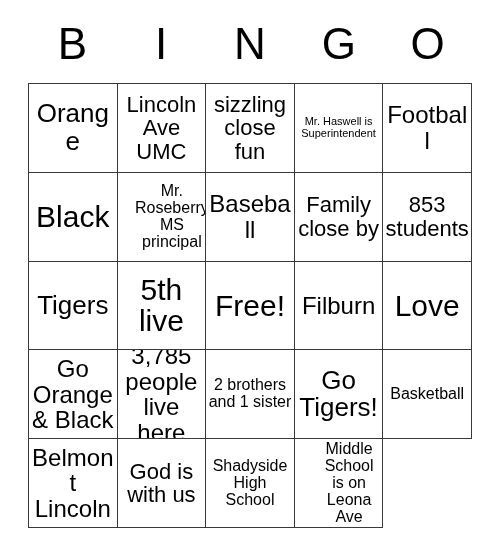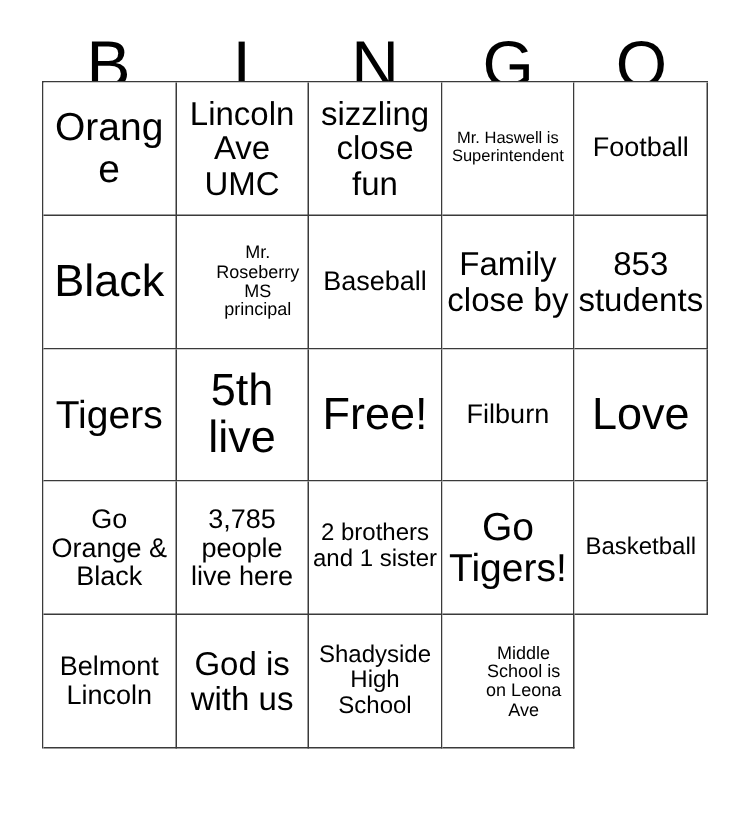--- a/index.html
+++ b/index.html
@@ -42,21 +42,21 @@
     line-height: 1;
     letter-spacing: 0;
     color: #000000;
     user-select: none;
   }
 
   
   #bingo-grid {
     position: absolute;
     left: 28px;
-    top: 54px;
+    top: 83px;
     width: 444px;
     height: 445px;
     border-top: 1px solid #3a3a3a;
     border-left: 1px solid #3a3a3a;
     box-sizing: border-box;
     display: grid;
     grid-template-columns: repeat(5, 1fr);
     grid-template-rows: repeat(5, 1fr);
     background: #ffffff;
   }
@@ -79,23 +79,23 @@
     width: 100%;
     line-height: 1.06;
     word-wrap: break-word;
     color: #000000;
   }
 
   
   .fs-xxl .cell-text { font-size: 30px; }
   .fs-xl  .cell-text { font-size: 26px; }
   .fs-lg  .cell-text { font-size: 22px; }
-  .fs-md  .cell-text { font-size: 18px; }
+  .fs-md  .cell-text { font-size: 24px; }
   .fs-sm  .cell-text { font-size: 16px; }
-  .fs-xs  .cell-text { font-size: 12px; margin-left: 21px; }
+  .fs-xs  .cell-text { font-size: 16px; margin-left: 21px; }
   .fs-xxs .cell-text { font-size: 11px; }
 </style>
 </head>
 <body>
 
 <div id="bingo-page">
 
   <div id="bingo-header">
     <div class="header-letter">B</div>
     <div class="header-letter">I</div>

